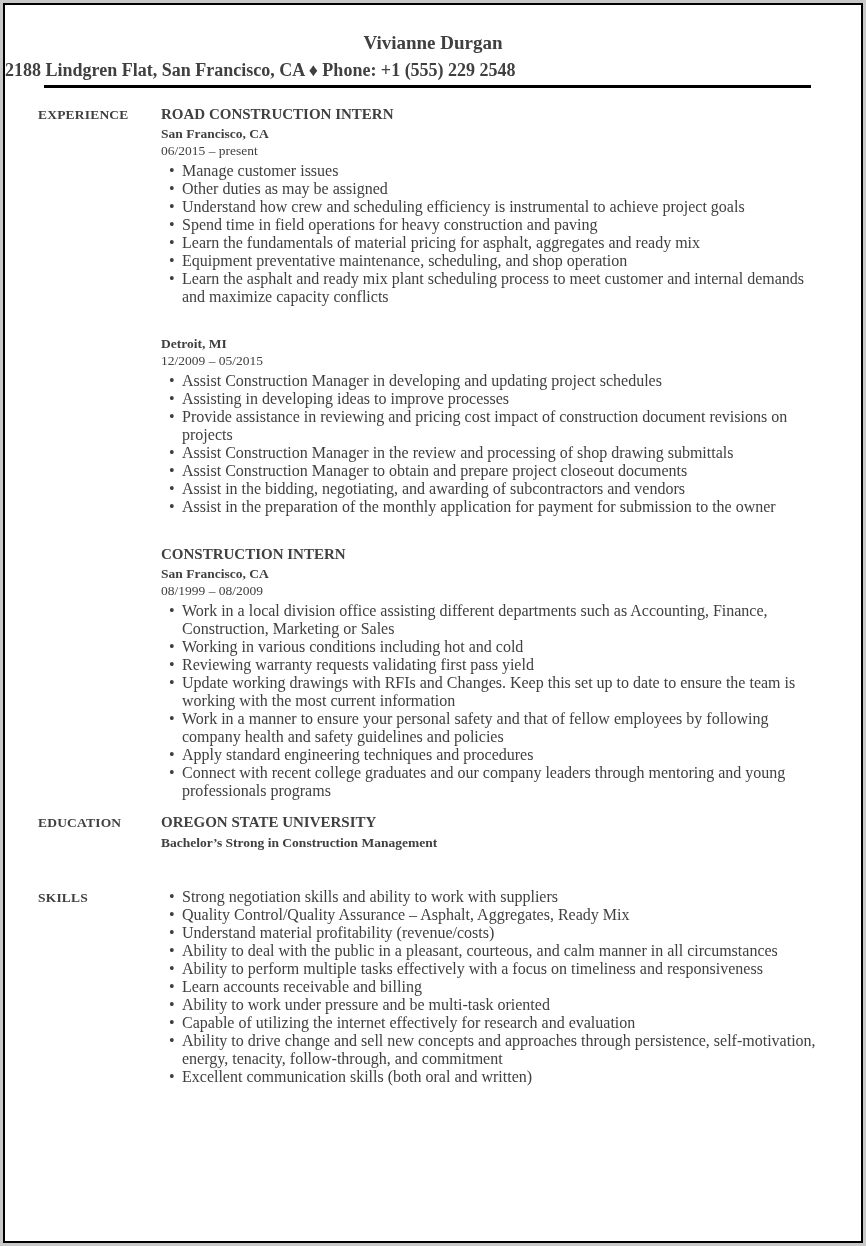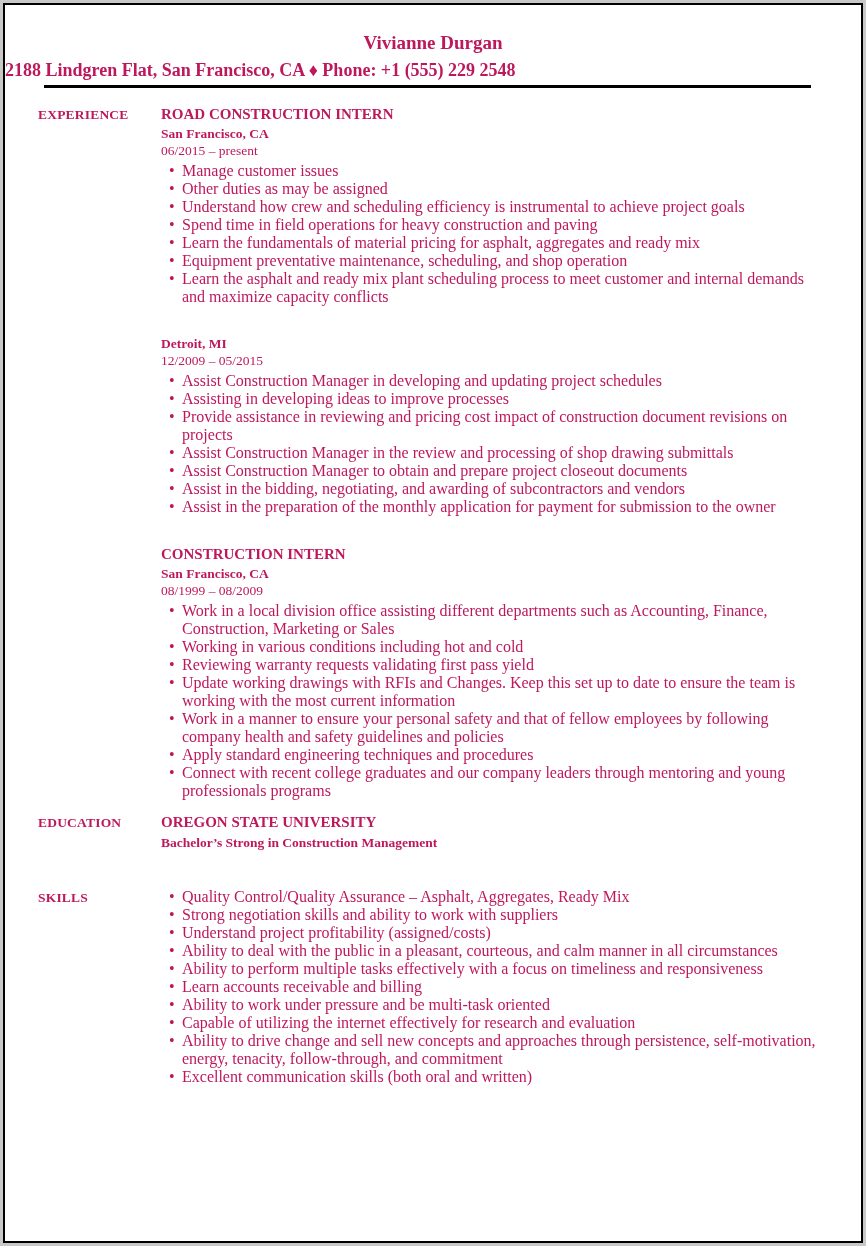--- a/index.html
+++ b/index.html
@@ -2,21 +2,21 @@
 <html><head>
 <meta charset="utf-8">
 <style>
   html, body { margin: 0; padding: 0; }
   .canvas {
     position: relative;
     width: 866px;
     height: 1246px;
     background: #c8c8c8;
     font-family: "Liberation Serif", "DejaVu Serif", serif;
-    color: #be185d;
+    color: #404040;
   }
   .page {
     position: absolute;
     left: 3px;
     top: 3px;
     width: 856px;
     height: 1236px;
     background: #ffffff;
     border: 2px solid #000000;
     overflow: hidden;
@@ -173,23 +173,23 @@
         <div class="edu-school">OREGON STATE UNIVERSITY</div>
         <div class="edu-degree">Bachelor’s Strong in Construction Management</div>
       </div>
     </div>
 
     <div class="section section-skills">
       <div class="section-label">SKILLS</div>
       <div class="section-content">
         <ul class="bullets">
 
-        <li class="bullet-item">Quality Control/Quality Assurance – Asphalt, Aggregates, Ready Mix</li>
-            <li class="bullet-item">Strong negotiation skills and ability to work with suppliers</li>
-            <li class="bullet-item">Understand project profitability (assigned/costs)</li>
+        <li class="bullet-item">Strong negotiation skills and ability to work with suppliers</li>
+            <li class="bullet-item">Quality Control/Quality Assurance – Asphalt, Aggregates, Ready Mix</li>
+            <li class="bullet-item">Understand material profitability (revenue/costs)</li>
             <li class="bullet-item">Ability to deal with the public in a pleasant, courteous, and calm manner in all circumstances</li>
             <li class="bullet-item">Ability to perform multiple tasks effectively with a focus on timeliness and responsiveness</li>
             <li class="bullet-item">Learn accounts receivable and billing</li>
             <li class="bullet-item">Ability to work under pressure and be multi-task oriented</li>
             <li class="bullet-item">Capable of utilizing the internet effectively for research and evaluation</li>
             <li class="bullet-item">Ability to drive change and sell new concepts and approaches through persistence, self-motivation, energy, tenacity, follow-through, and commitment</li>
             <li class="bullet-item">Excellent communication skills (both oral and written)</li>
           </ul>
       </div>
     </div>

